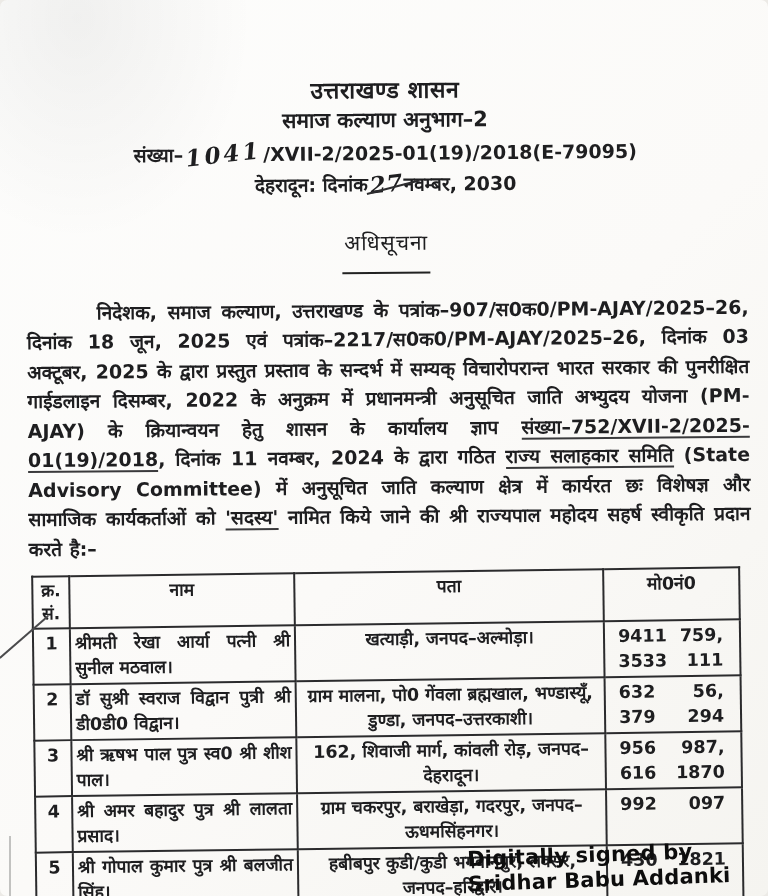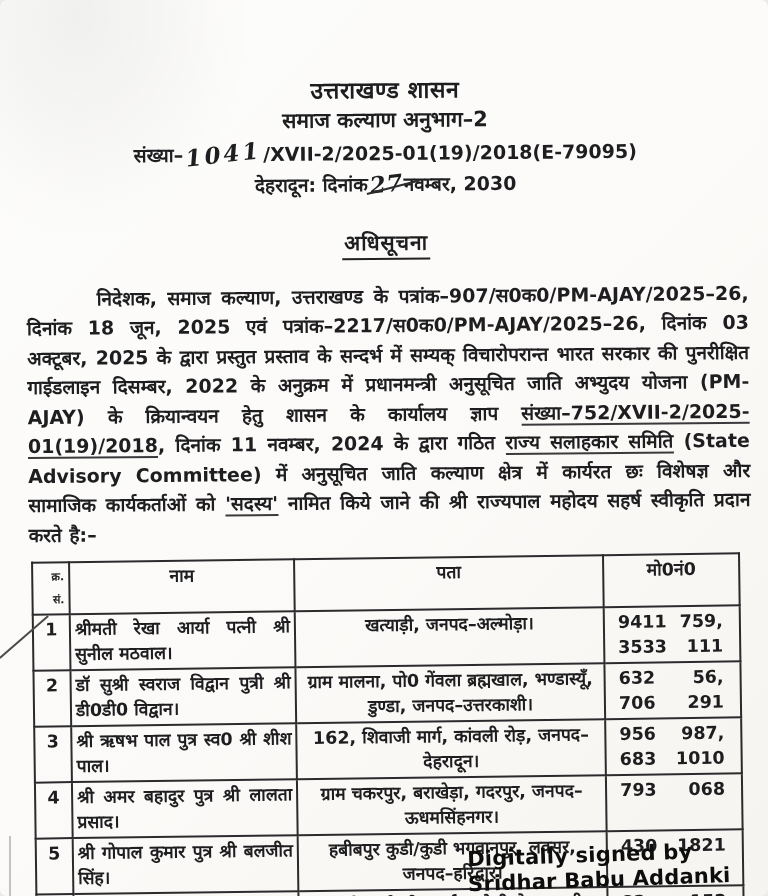--- a/index.html
+++ b/index.html
@@ -38,22 +38,22 @@
     padding:0 2px;
   }
   .handwrite.date { position:relative; letter-spacing:1px; margin-right:-2px; }
   .handwrite.date::after{
     content:""; position:absolute; left:-2px; right:-14px; top:60%;
     border-top:2px solid #2c2c2e; transform:rotate(-8deg);
   }
   
   .noti-title-wrap { text-align:center; margin-top:30px; }
   .noti-title {
-    display:inline-block; font-size:21px; font-weight:700; letter-spacing:1px;
-    border-bottom:2.5px solid #222; padding:0 2px 2px 2px;
+    display:inline-block; font-size:21px; font-weight:400; letter-spacing:1px;
+    border-bottom:2.5px solid #222; padding:0 2px 16px 2px;
   }
   
   .para {
     width:722px; margin:22px auto 0 24px;
     font-size:19px; font-weight:600; line-height:29.5px;
     text-align:justify; text-indent:70px;
     word-spacing:1px;
   }
   .hand-underline { border-bottom:2px solid #3a3a3c; }
   
@@ -62,21 +62,21 @@
     width:709px;
     border-collapse:collapse;
     transform:rotate(-0.25deg);
     font-weight:700; font-size:17.5px; line-height:25px;
   }
   table.members th, table.members td {
     border:2.2px solid #2b2b2d;
     vertical-align:top;
     padding:2px 4px;
   }
-  th.c-sn  { width:37px;  text-align:right; font-size:11px; line-height:23px; padding-top:4px;}
+  th.c-sn  { width:37px;  text-align:center; font-size:17px; line-height:23px; padding-top:4px;}
   th.c-name{ width:226px; text-align:center; }
   th.c-addr{ width:310px; text-align:center; }
   th.c-ph  { width:136px; text-align:center; }
   td.c-sn  { text-align:center; padding-top:6px; }
   td.c-name{ text-align:justify; padding:4px 5px; }
   td.c-addr{ text-align:center; padding:4px 3px; }
   td.c-ph  { padding:5px 2px; }
   .ph-line { display:flex; justify-content:space-between; padding:0 12px 0 9px; }
   
   .signature {
@@ -146,48 +146,48 @@
           <tr>
             <td class="c-sn">2</td>
             <td class="c-name">डॉ सुश्री स्वराज विद्वान पुत्री श्री डी0डी0 विद्वान।</td>
             <td class="c-addr">ग्राम मालना, पो0 गेंवला ब्रह्मखाल, भण्डास्यूँ, डुण्डा, जनपद–उत्तरकाशी।</td>
             <td class="c-ph">
               <div class="ph-line">
                 <span>632</span>
                 <span>56,</span>
               </div>
               <div class="ph-line">
-                <span>706</span>
-                <span>291</span>
+                <span>379</span>
+                <span>294</span>
               </div>
             </td>
           </tr>
           <tr>
             <td class="c-sn">3</td>
             <td class="c-name">श्री ऋषभ पाल पुत्र स्व0 श्री शीश पाल।</td>
             <td class="c-addr">162, शिवाजी मार्ग, कांवली रोड़, जनपद–देहरादून।</td>
             <td class="c-ph">
               <div class="ph-line">
                 <span>956</span>
                 <span>987,</span>
               </div>
               <div class="ph-line">
-                <span>683</span>
-                <span>1010</span>
+                <span>616</span>
+                <span>1870</span>
               </div>
             </td>
           </tr>
           <tr>
             <td class="c-sn">4</td>
             <td class="c-name">श्री अमर बहादुर पुत्र श्री लालता प्रसाद।</td>
             <td class="c-addr">ग्राम चकरपुर, बराखेड़ा, गदरपुर, जनपद–ऊधमसिंहनगर।</td>
             <td class="c-ph">
               <div class="ph-line">
-                <span>793</span>
-                <span>068</span>
+                <span>992</span>
+                <span>097</span>
               </div>
             </td>
           </tr>
           <tr>
             <td class="c-sn">5</td>
             <td class="c-name">श्री गोपाल कुमार पुत्र श्री बलजीत सिंह।</td>
             <td class="c-addr">हबीबपुर कुडी/कुडी भगवानपुर, लक्सर, जनपद–हरिद्वार।</td>
             <td class="c-ph">
               <div class="ph-line">
                 <span>430</span>

